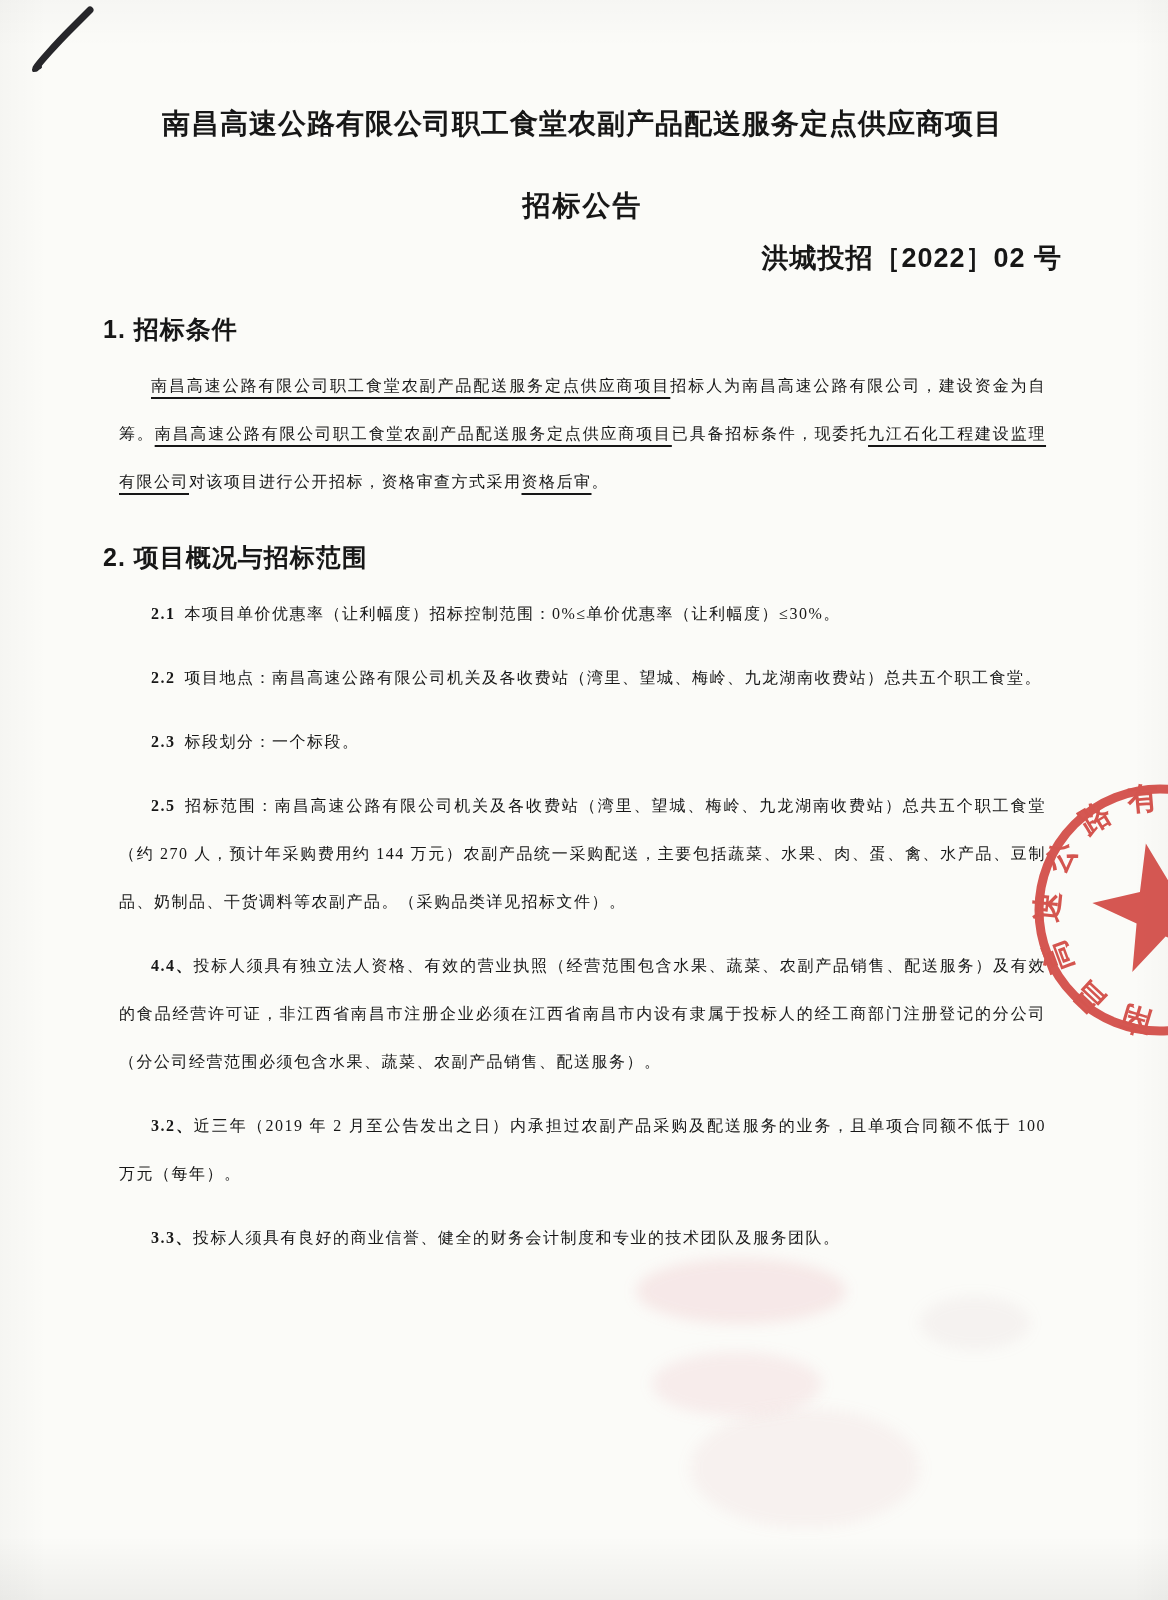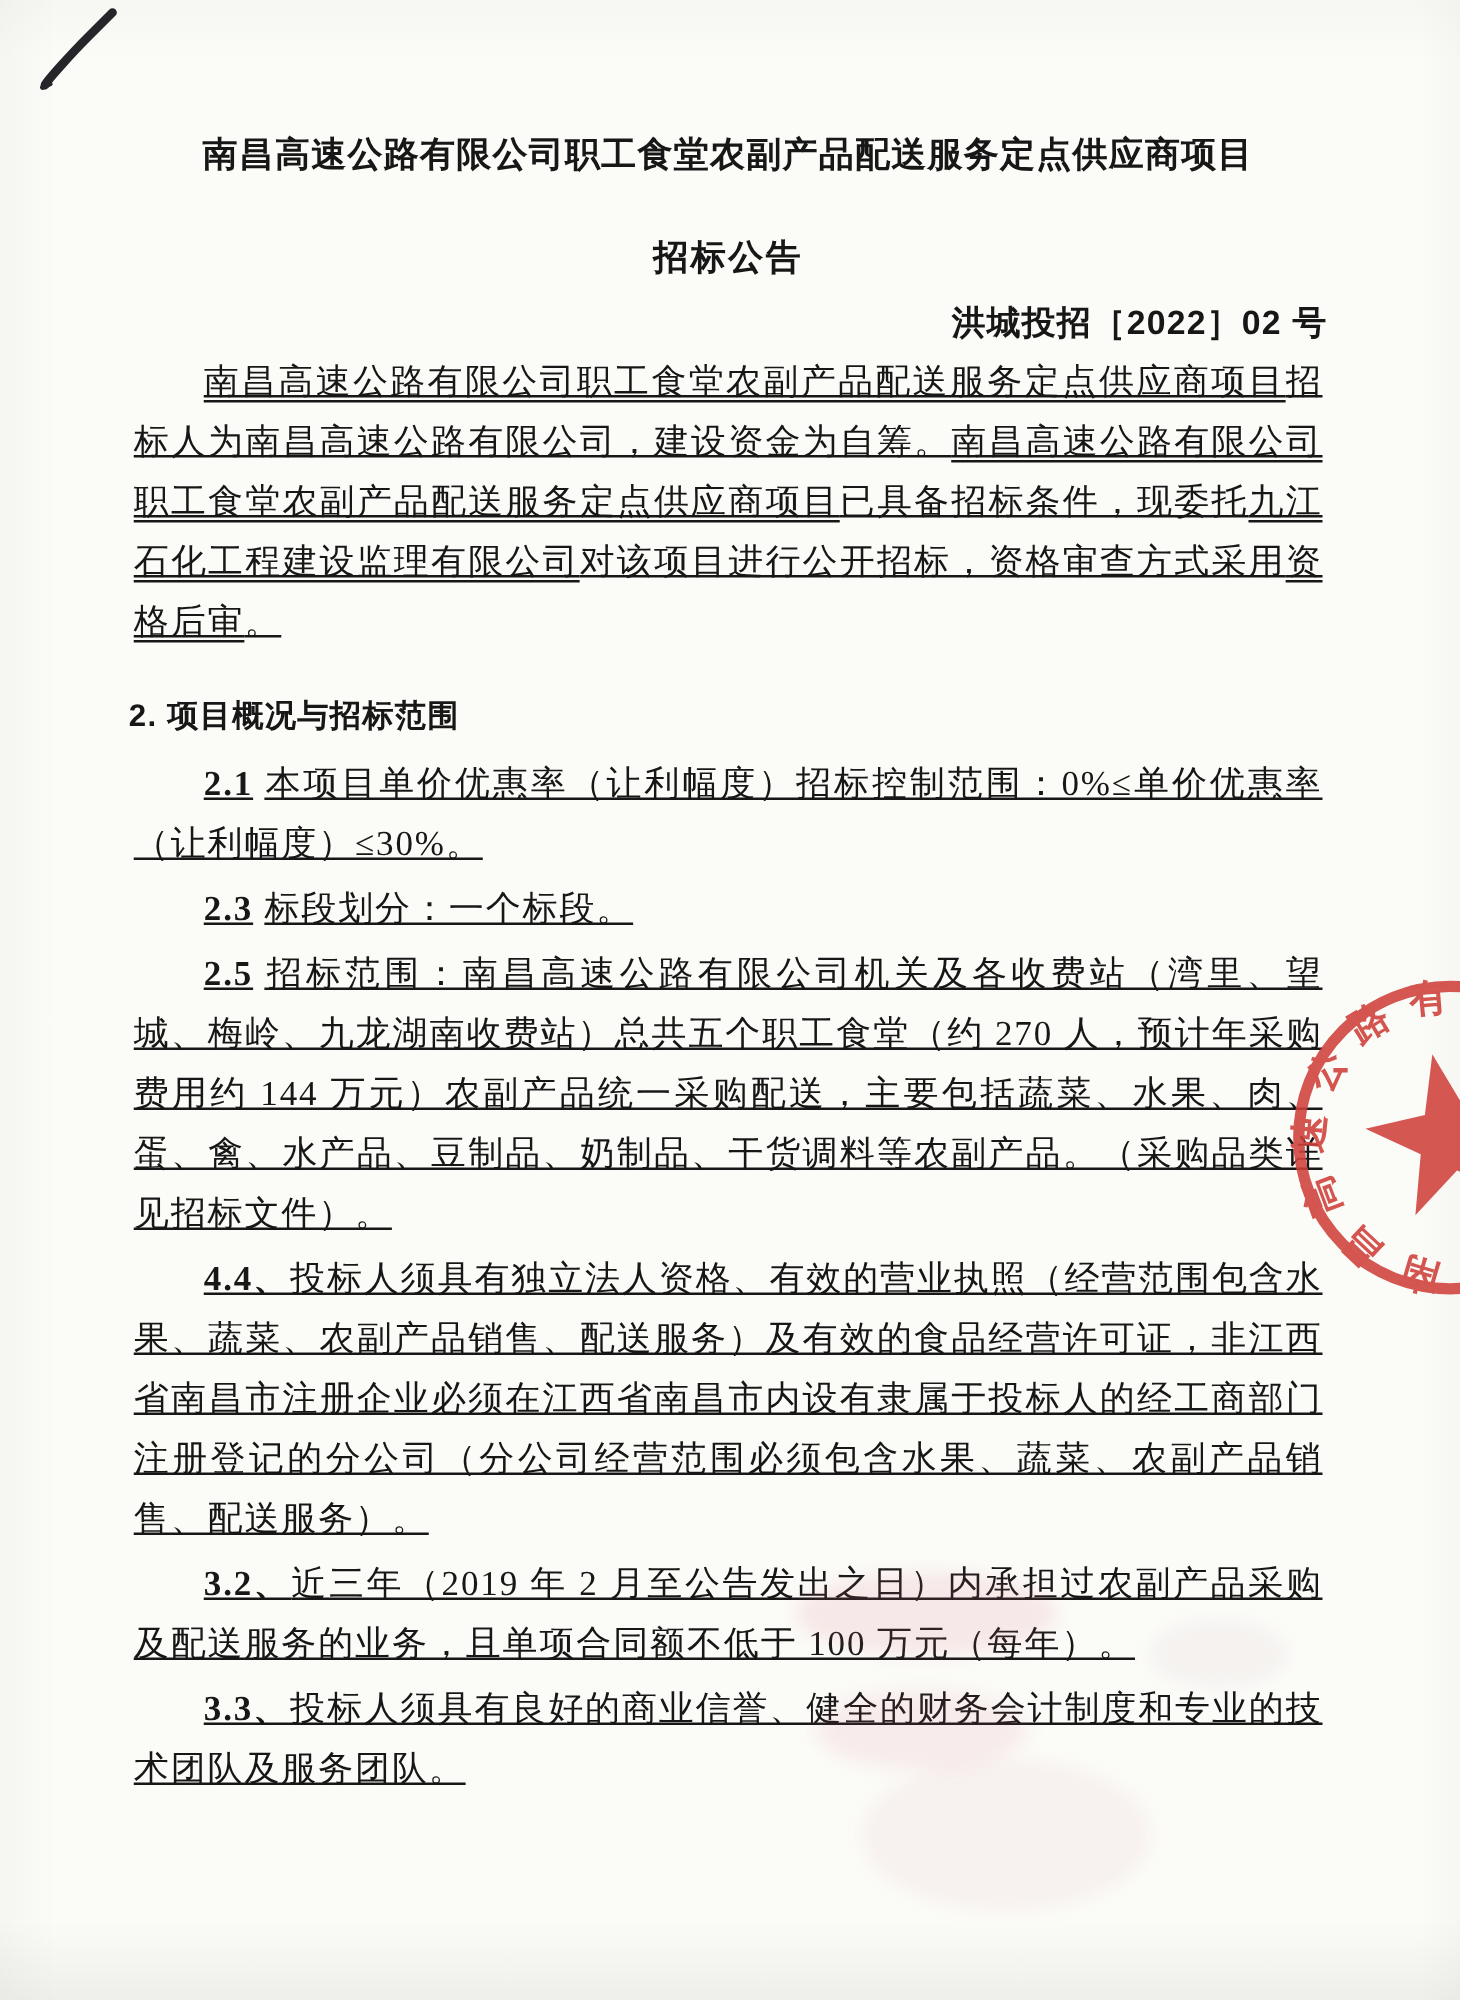--- a/index.html
+++ b/index.html
@@ -48,27 +48,26 @@
   .sec-heading {
     margin:34px 0 14px 0;
     font-family:"Liberation Sans","DejaVu Sans",sans-serif;
     font-weight:700;
     font-size:25px;
     line-height:34px;
     letter-spacing:1px;
   }
 
   .par {
-    margin:4px;
-    font-size:28px;
+    margin:16px;
+    font-size:16px;
     line-height:48px;
     letter-spacing:1.5px;
     text-align:justify;
     text-indent:2em;
-    text-decoration:underline;
   }
   .u {
     text-decoration:underline;
     text-decoration-thickness:2px;
     text-underline-offset:6px;
   }
   .num { font-weight:700; font-family:"Liberation Serif","DejaVu Serif",serif; }
   .gapnum { margin-right:9px; }
 
   .pen-mark { position:absolute; left:24px; top:4px; }
@@ -105,24 +104,26 @@
       <textPath href="#sealArc" startOffset="6">南昌高速公路有限公司</textPath>
     </text>
   </svg>
 
   <div class="content">
 
     <div class="title-line1">南昌高速公路有限公司职工食堂农副产品配送服务定点供应商项目</div>
     <div class="title-line2">招标公告</div>
     <div class="doc-number">洪城投招［2022］02 号</div>
 
+    <div class="sec-heading">1. 招标条件</div>
     <p class="par"><span class="u">南昌高速公路有限公司职工食堂农副产品配送服务定点供应商项目</span><span>招标人为南昌高速公路有限公司，建设资金为自筹。</span><span class="u">南昌高速公路有限公司职工食堂农副产品配送服务定点供应商项目</span><span>已具备招标条件，现委托</span><span class="u">九江石化工程建设监理有限公司</span><span>对该项目进行公开招标，资格审查方式采用</span><span class="u">资格后审</span><span>。</span></p>
 
     <div class="sec-heading">2. 项目概况与招标范围</div>
     <p class="par"><span class="num gapnum">2.1</span><span>本项目单价优惠率（让利幅度）招标控制范围：0%≤单价优惠率（让利幅度）≤30%。</span></p>
+    <p class="par"><span class="num gapnum">2.2</span><span>项目地点：南昌高速公路有限公司机关及各收费站（湾里、望城、梅岭、九龙湖南收费站）总共五个职工食堂。</span></p>
     <p class="par"><span class="num gapnum">2.3</span><span>标段划分：一个标段。</span></p>
     <p class="par"><span class="num gapnum">2.5</span><span>招标范围：南昌高速公路有限公司机关及各收费站（湾里、望城、梅岭、九龙湖南收费站）总共五个职工食堂（约 270 人，预计年采购费用约 144 万元）农副产品统一采购配送，主要包括蔬菜、水果、肉、蛋、禽、水产品、豆制品、奶制品、干货调料等农副产品。（采购品类详见招标文件）。</span></p>
 
     <p class="par"><span class="num">4.4、</span><span>投标人须具有独立法人资格、有效的营业执照（经营范围包含水果、蔬菜、农副产品销售、配送服务）及有效的食品经营许可证，非江西省南昌市注册企业必须在江西省南昌市内设有隶属于投标人的经工商部门注册登记的分公司（分公司经营范围必须包含水果、蔬菜、农副产品销售、配送服务）。</span></p>
     <p class="par"><span class="num">3.2、</span><span>近三年（2019 年 2 月至公告发出之日）内承担过农副产品采购及配送服务的业务，且单项合同额不低于 100 万元（每年）。</span></p>
     <p class="par"><span class="num">3.3、</span><span>投标人须具有良好的商业信誉、健全的财务会计制度和专业的技术团队及服务团队。</span></p>
 
   </div>
 </div>
 

